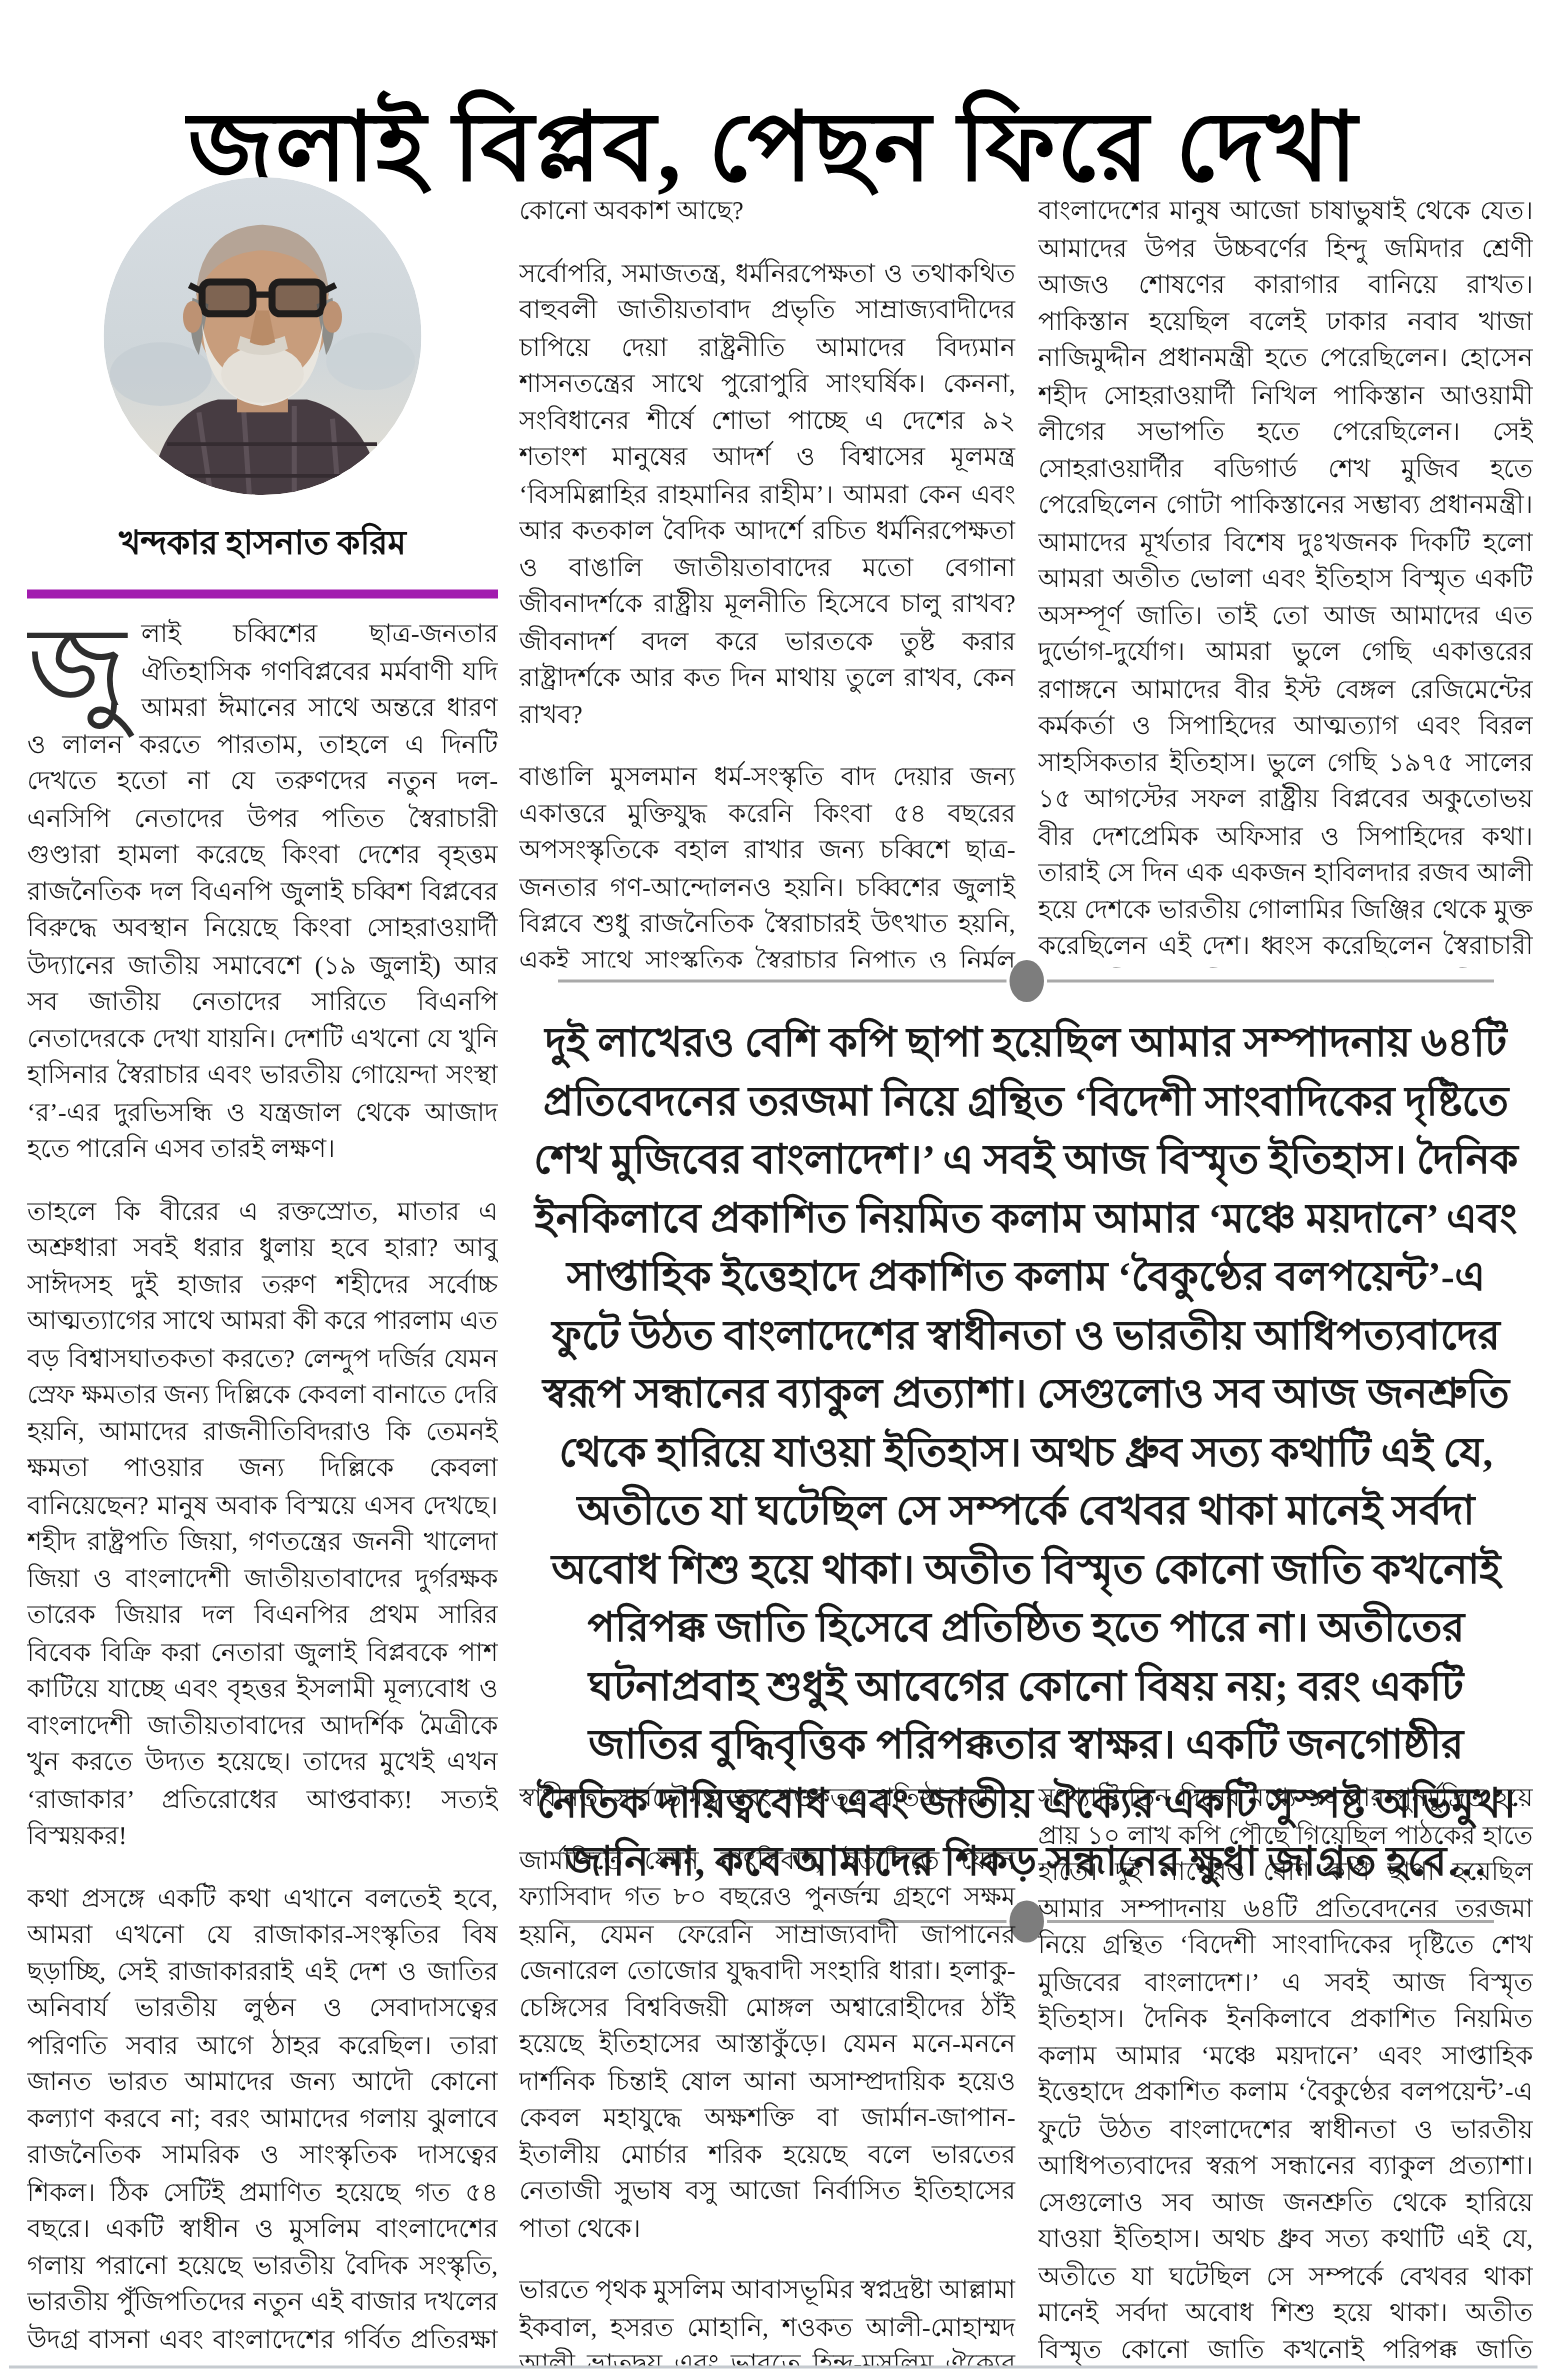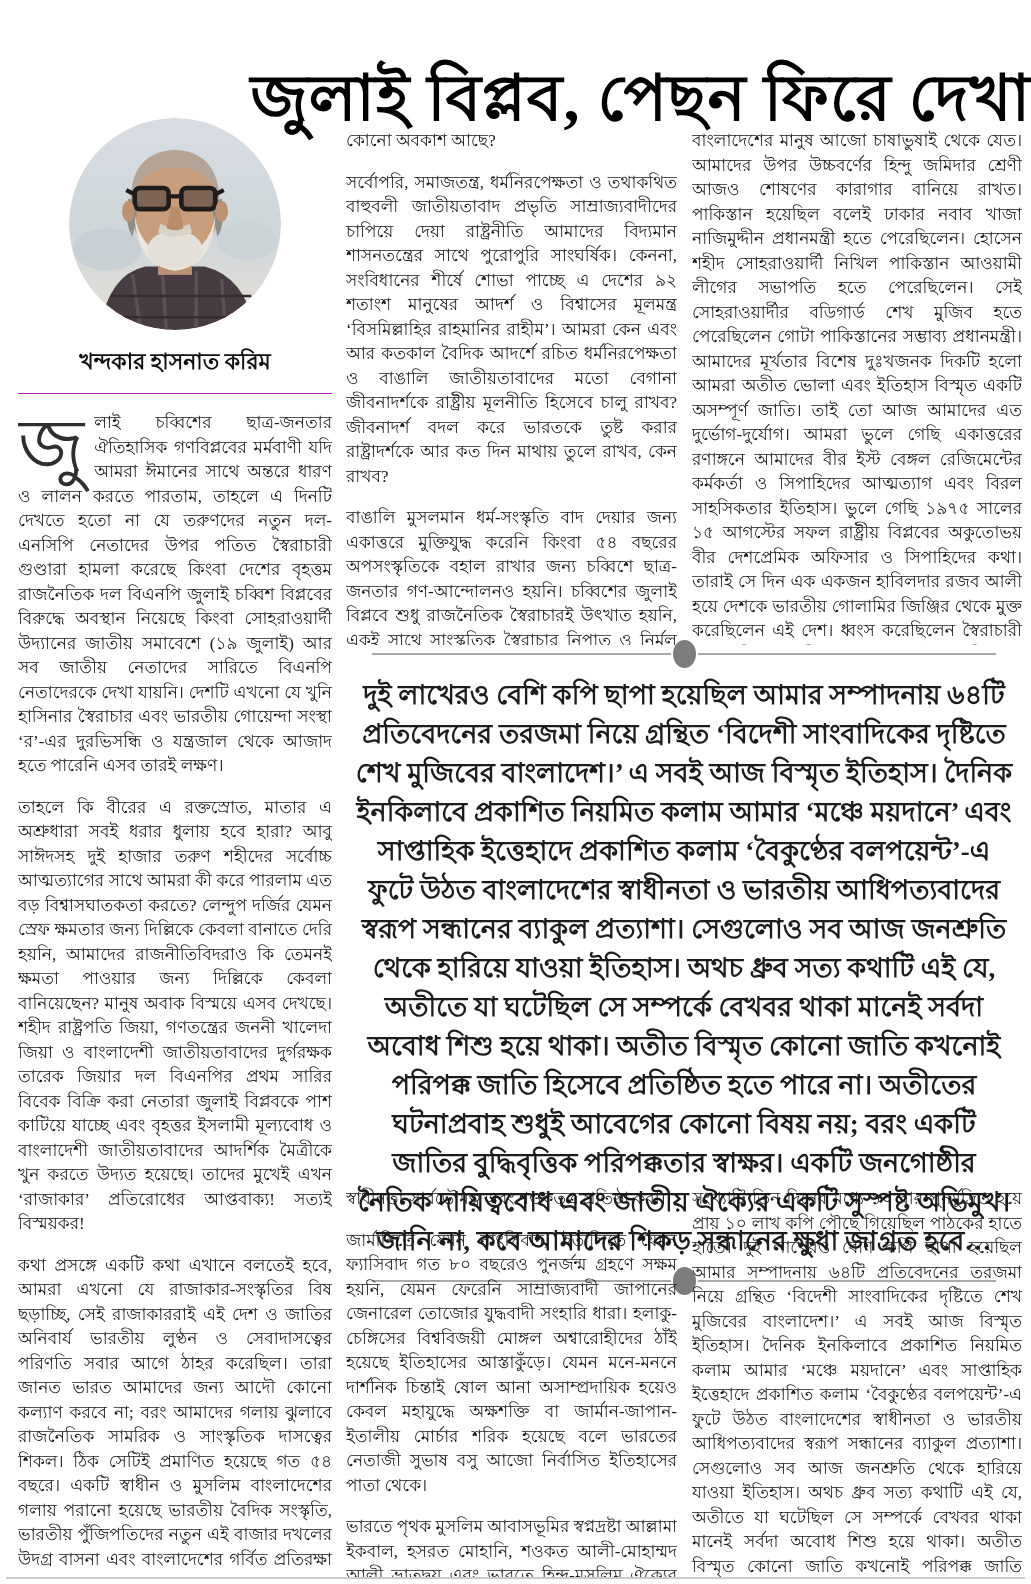--- a/index.html
+++ b/index.html
@@ -7,36 +7,36 @@
     position:relative;
     width:1031px;height:1584px;
     background:#ffffff;
     overflow:hidden;
     font-family:"Liberation Serif","DejaVu Serif",serif;
     color:#151515;
   }
   
   .headline{
     position:absolute;top:6px;left:0;width:1031px;
-    text-align:right;
+    text-align:center;
     font-size:64px;font-weight:700;
     letter-spacing:1px;
     color:#000;
     line-height:100px;
   }
   
   .author-card{position:absolute;left:18px;top:112px;width:314px;text-align:center;}
   .author-photo{
     width:212px;height:212px;border-radius:50%;
     margin:6px auto 14px auto;overflow:hidden;display:block;
   }
   .author-name{
     font-size:22px;font-weight:700;color:#111;
     padding-bottom:12px;
-    border-bottom:1px solid #a21caf;
+    border-bottom:6px solid #a21caf;
   }
   
   .col{
     position:absolute;
     font-size:17px;line-height:24.5px;
     text-align:justify;
     color:#191919;
     overflow:hidden;
   }
   .col p{margin:17px 0 1px 0;}

